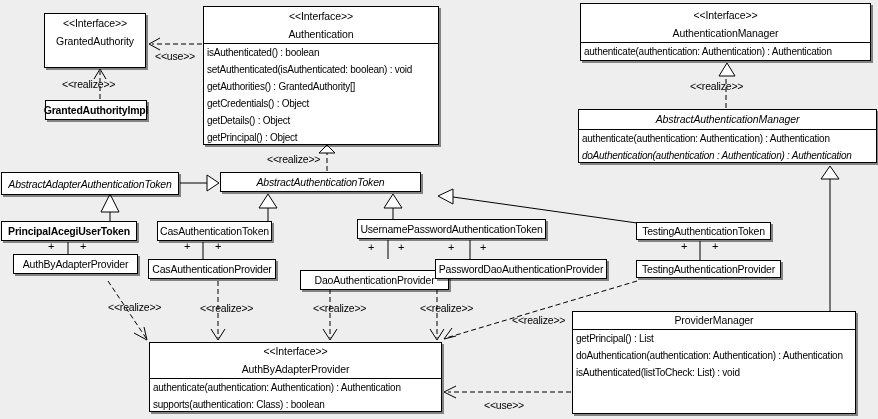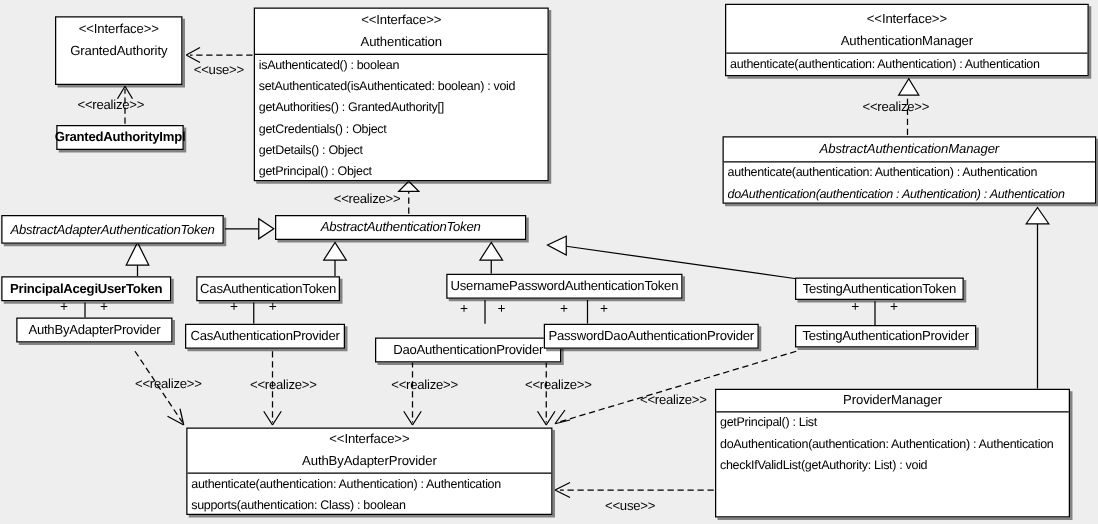--- a/index.html
+++ b/index.html
@@ -227,21 +227,21 @@
   </div>
 </div>
 
 <div class="uml-box" style="left:572px;top:311px;width:284px;height:103px;">
   <div class="title">
     <div class="line" style="height:17px;line-height:17px;">ProviderManager</div>
   </div>
   <div class="methods compartment-divider">
     <div class="method">getPrincipal() : List</div>
     <div class="method">doAuthentication(authentication: Authentication) : Authentication</div>
-    <div class="method">checkIfValidList(getAuthority: List) : void</div>
+    <div class="method">isAuthenticated(listToCheck: List) : void</div>
   </div>
 </div>
 
 <span class="edge-label" style="left:62px;top:78px;">&lt;&lt;realize&gt;&gt;</span>
 <span class="edge-label" style="left:155px;top:50px;">&lt;&lt;use&gt;&gt;</span>
 <span class="edge-label" style="left:267px;top:153px;">&lt;&lt;realize&gt;&gt;</span>
 <span class="edge-label" style="left:690px;top:80px;">&lt;&lt;realize&gt;&gt;</span>
 <span class="edge-label" style="left:108px;top:301px;">&lt;&lt;realize&gt;&gt;</span>
 <span class="edge-label" style="left:200px;top:302px;">&lt;&lt;realize&gt;&gt;</span>
 <span class="edge-label" style="left:313px;top:302px;">&lt;&lt;realize&gt;&gt;</span>

